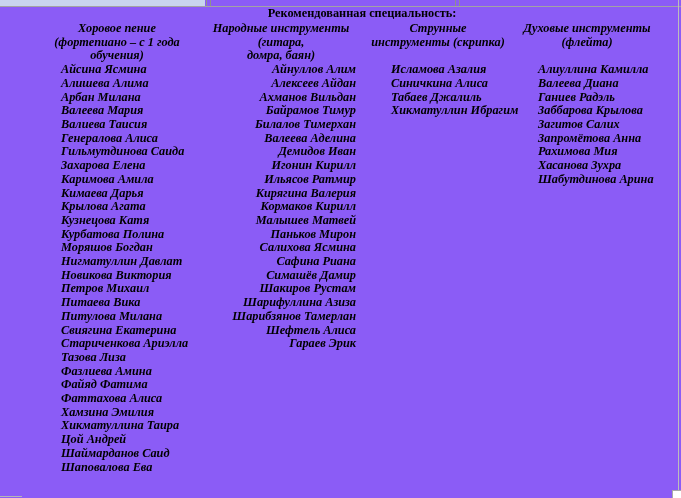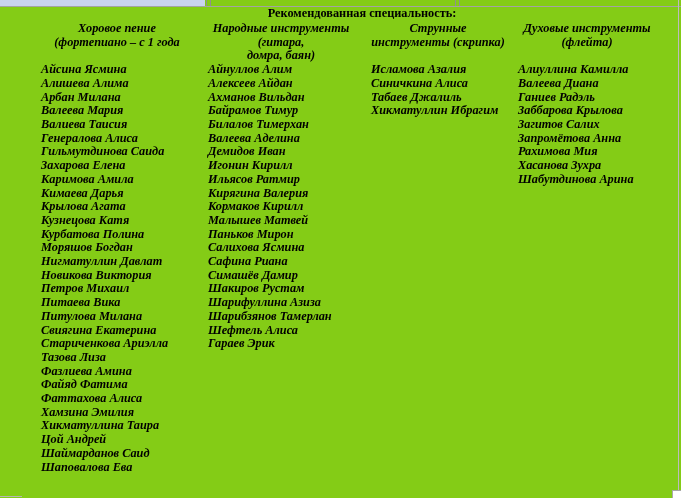--- a/index.html
+++ b/index.html
@@ -1,21 +1,21 @@
 <!DOCTYPE html>
 <html><head>
 <meta charset="utf-8">
 <style>
   * { margin: 0; padding: 0; box-sizing: border-box; }
   html, body { background: #ffffff; }
   .page {
     position: relative;
     width: 681px;
     height: 498px;
-    background: #84cc16;
+    background: #8b5cf6;
     overflow: hidden;
     font-family: "Liberation Serif", "DejaVu Serif", serif;
     font-weight: 700;
     color: #000000;
     font-size: 12.3px;
     line-height: 13.7px;
   }
   
   .sel-cell {
     position: absolute; left: 0; top: 0; width: 205px; height: 6px;
@@ -30,27 +30,27 @@
   .right-edge { position: absolute; left: 678px; top: 0; width: 1px; height: 491px; background: #bcbcbc; }
   
   .doc-title {
     position: absolute; left: 43px; right: 0; top: 7px;
     text-align: center; white-space: nowrap;
   }
   
   .cols { position: absolute; left: 0; top: 22px; right: 0; bottom: 0; font-style: italic; }
   .col { position: absolute; top: 0; }
   .col-header { text-align: center; min-height: 41.2px; }
-  .names { white-space: nowrap; }
+  .names { white-space: nowrap; margin-left: 20px; }
   .col1 { left: 36px;  width: 162px; }
   .col2 { left: 206px; width: 150px; }
   .col3 { left: 366px; width: 144px; }
   .col4 { left: 514px; width: 146px; }
   .col1 .names { padding-left: 5px; }
-  .col2 .names { padding-left: 2px; }
+  .col2 .names { padding-left: 2px; text-align: right; }
   .col3 .names { padding-left: 5px; }
   .col4 .names { padding-left: 4px; }
   
   .resize-handle {
     position: absolute; left: 672px; top: 490px; width: 12px; height: 12px;
     border: 1px solid #a9a9a9; background: #ffffff;
   }
   
   .bottom-tick { position: absolute; left: 0; top: 496px; width: 22px; height: 1px; background: #b6b6b6; }
 </style>
@@ -68,20 +68,21 @@
   <div class="right-edge"></div>
 
   <div class="doc-title">Рекомендованная специальность:</div>
 
   <div class="cols">
 
       <div class="col col1">
         <div class="col-header">
           <div class="hl">Хоровое пение</div>
           <div class="hl">(фортепиано – с 1 года</div>
+          <div class="hl">обучения)</div>
         </div>
         <div class="names">
           <div class="name">Айсина Ясмина</div>
           <div class="name">Алишева Алима</div>
           <div class="name">Арбан Милана</div>
           <div class="name">Валеева Мария</div>
           <div class="name">Валиева Таисия</div>
           <div class="name">Генералова Алиса</div>
           <div class="name">Гильмутдинова Саида</div>
           <div class="name">Захарова Елена</div>

